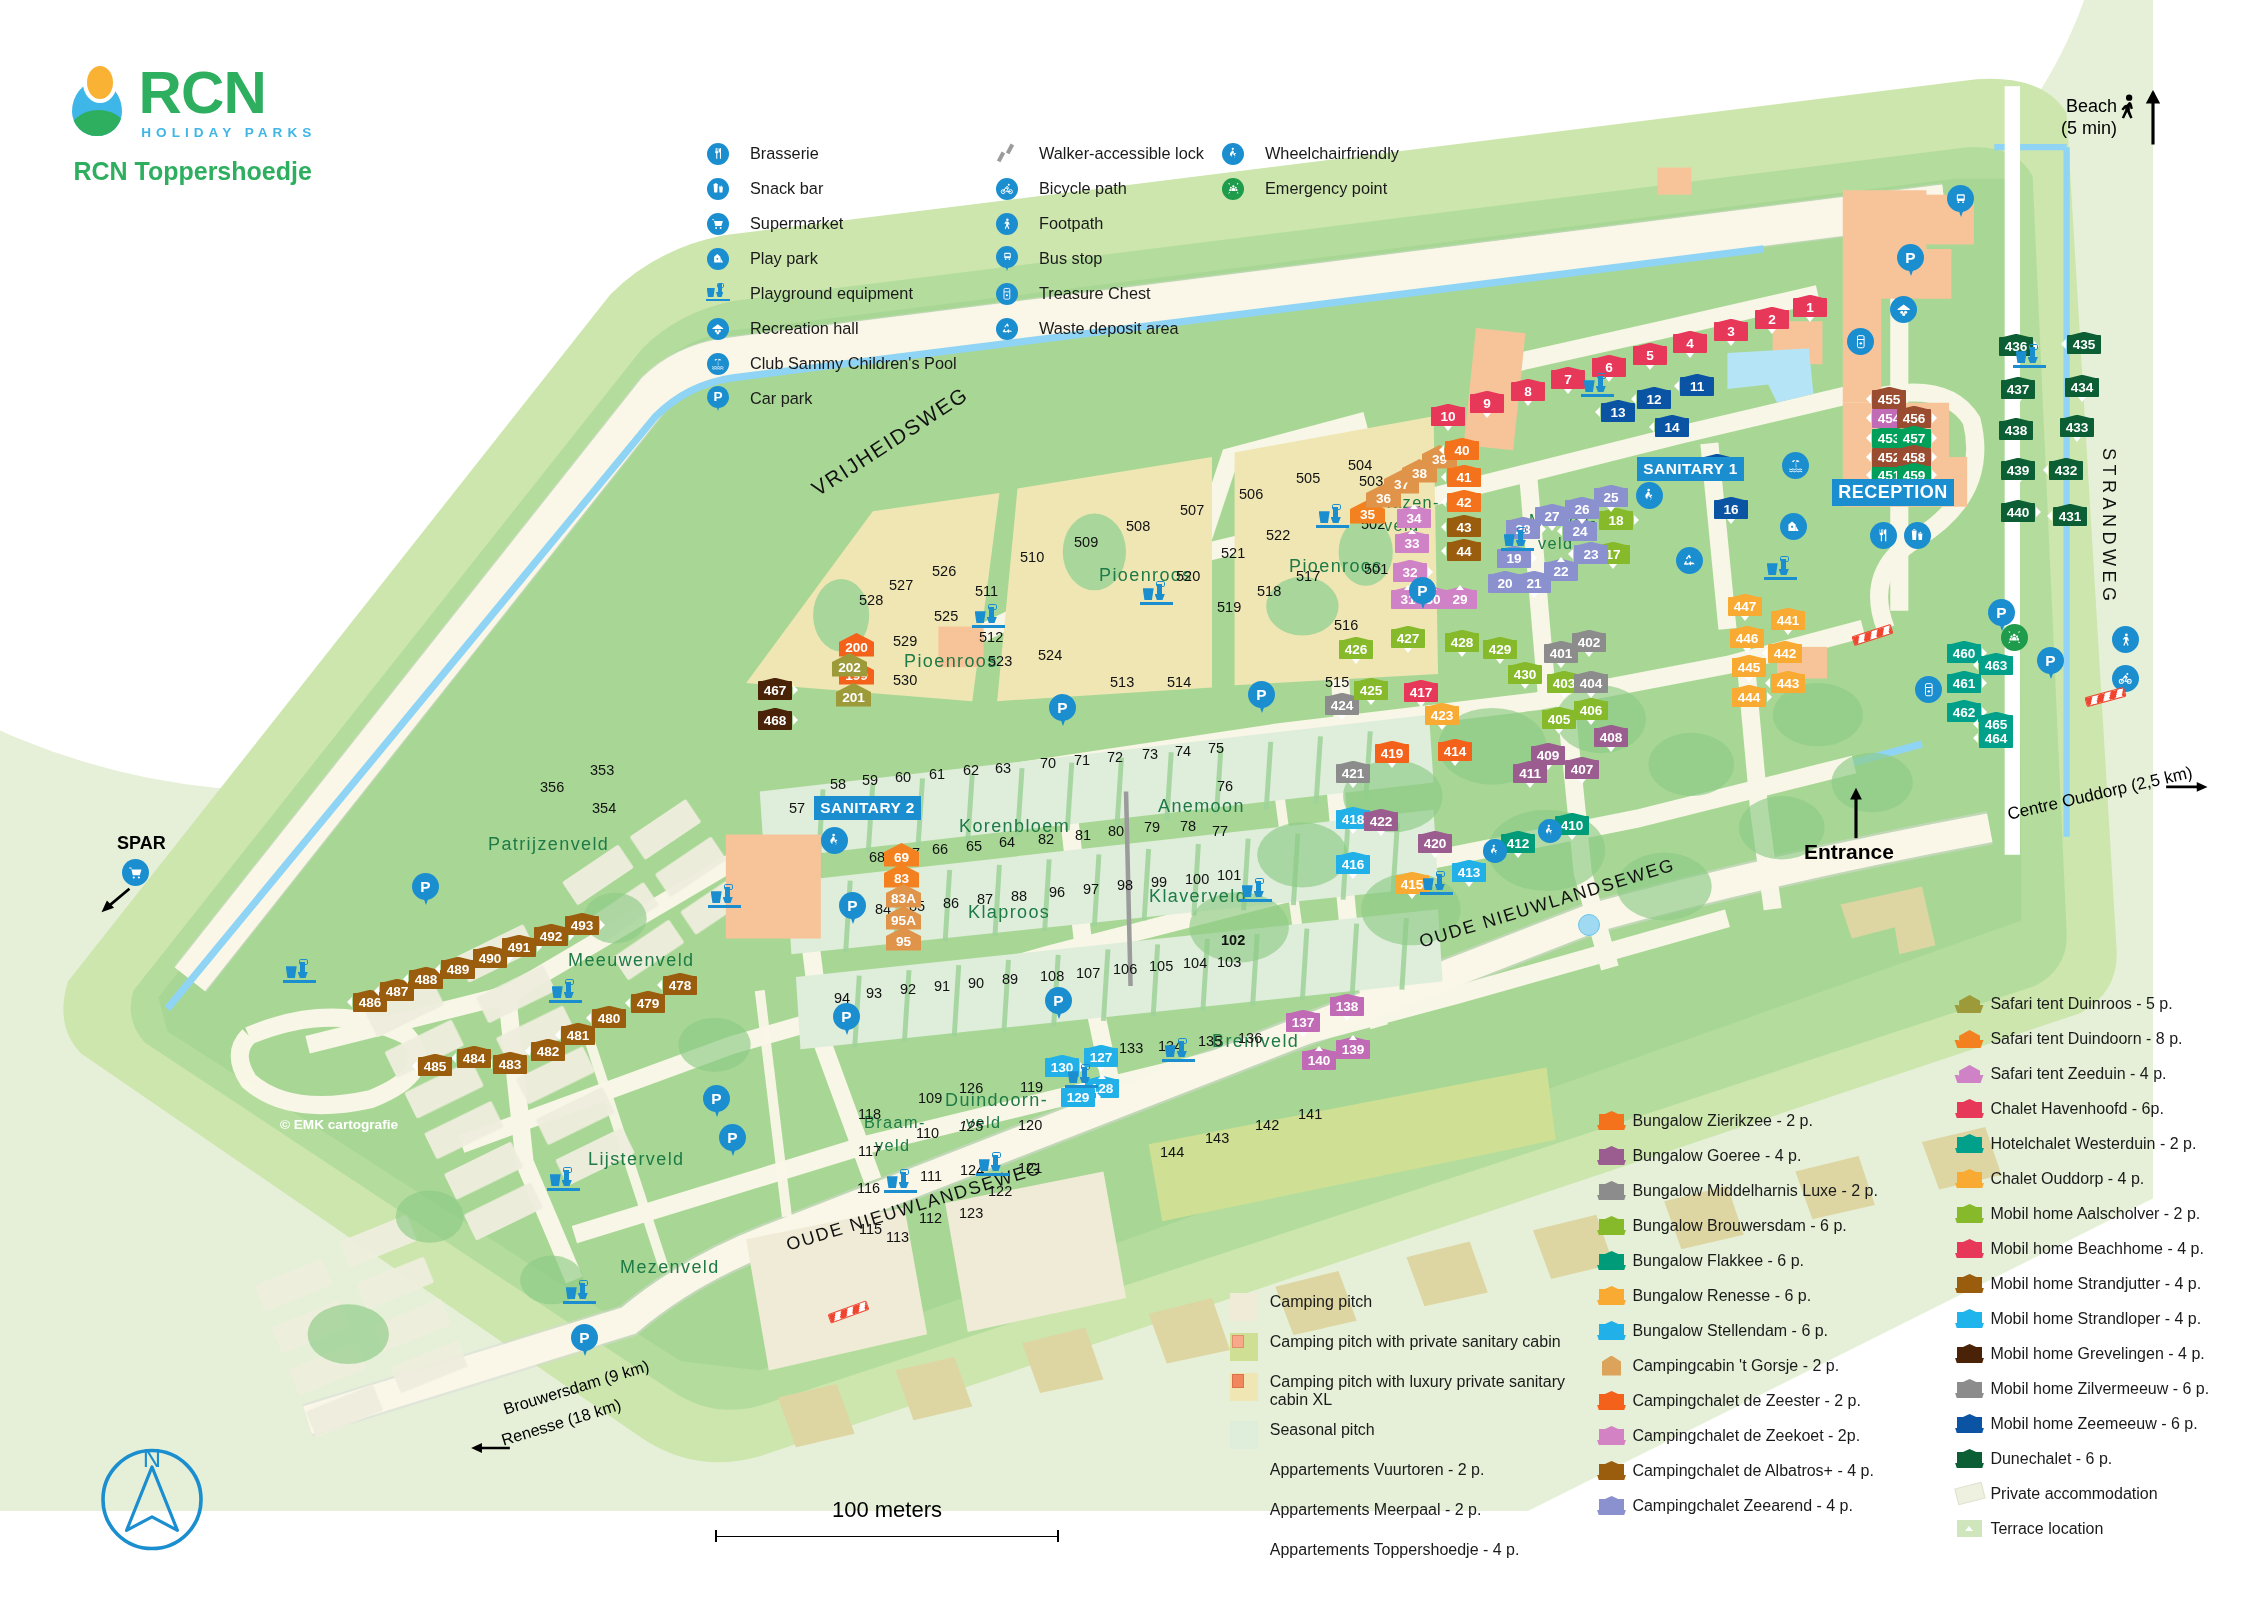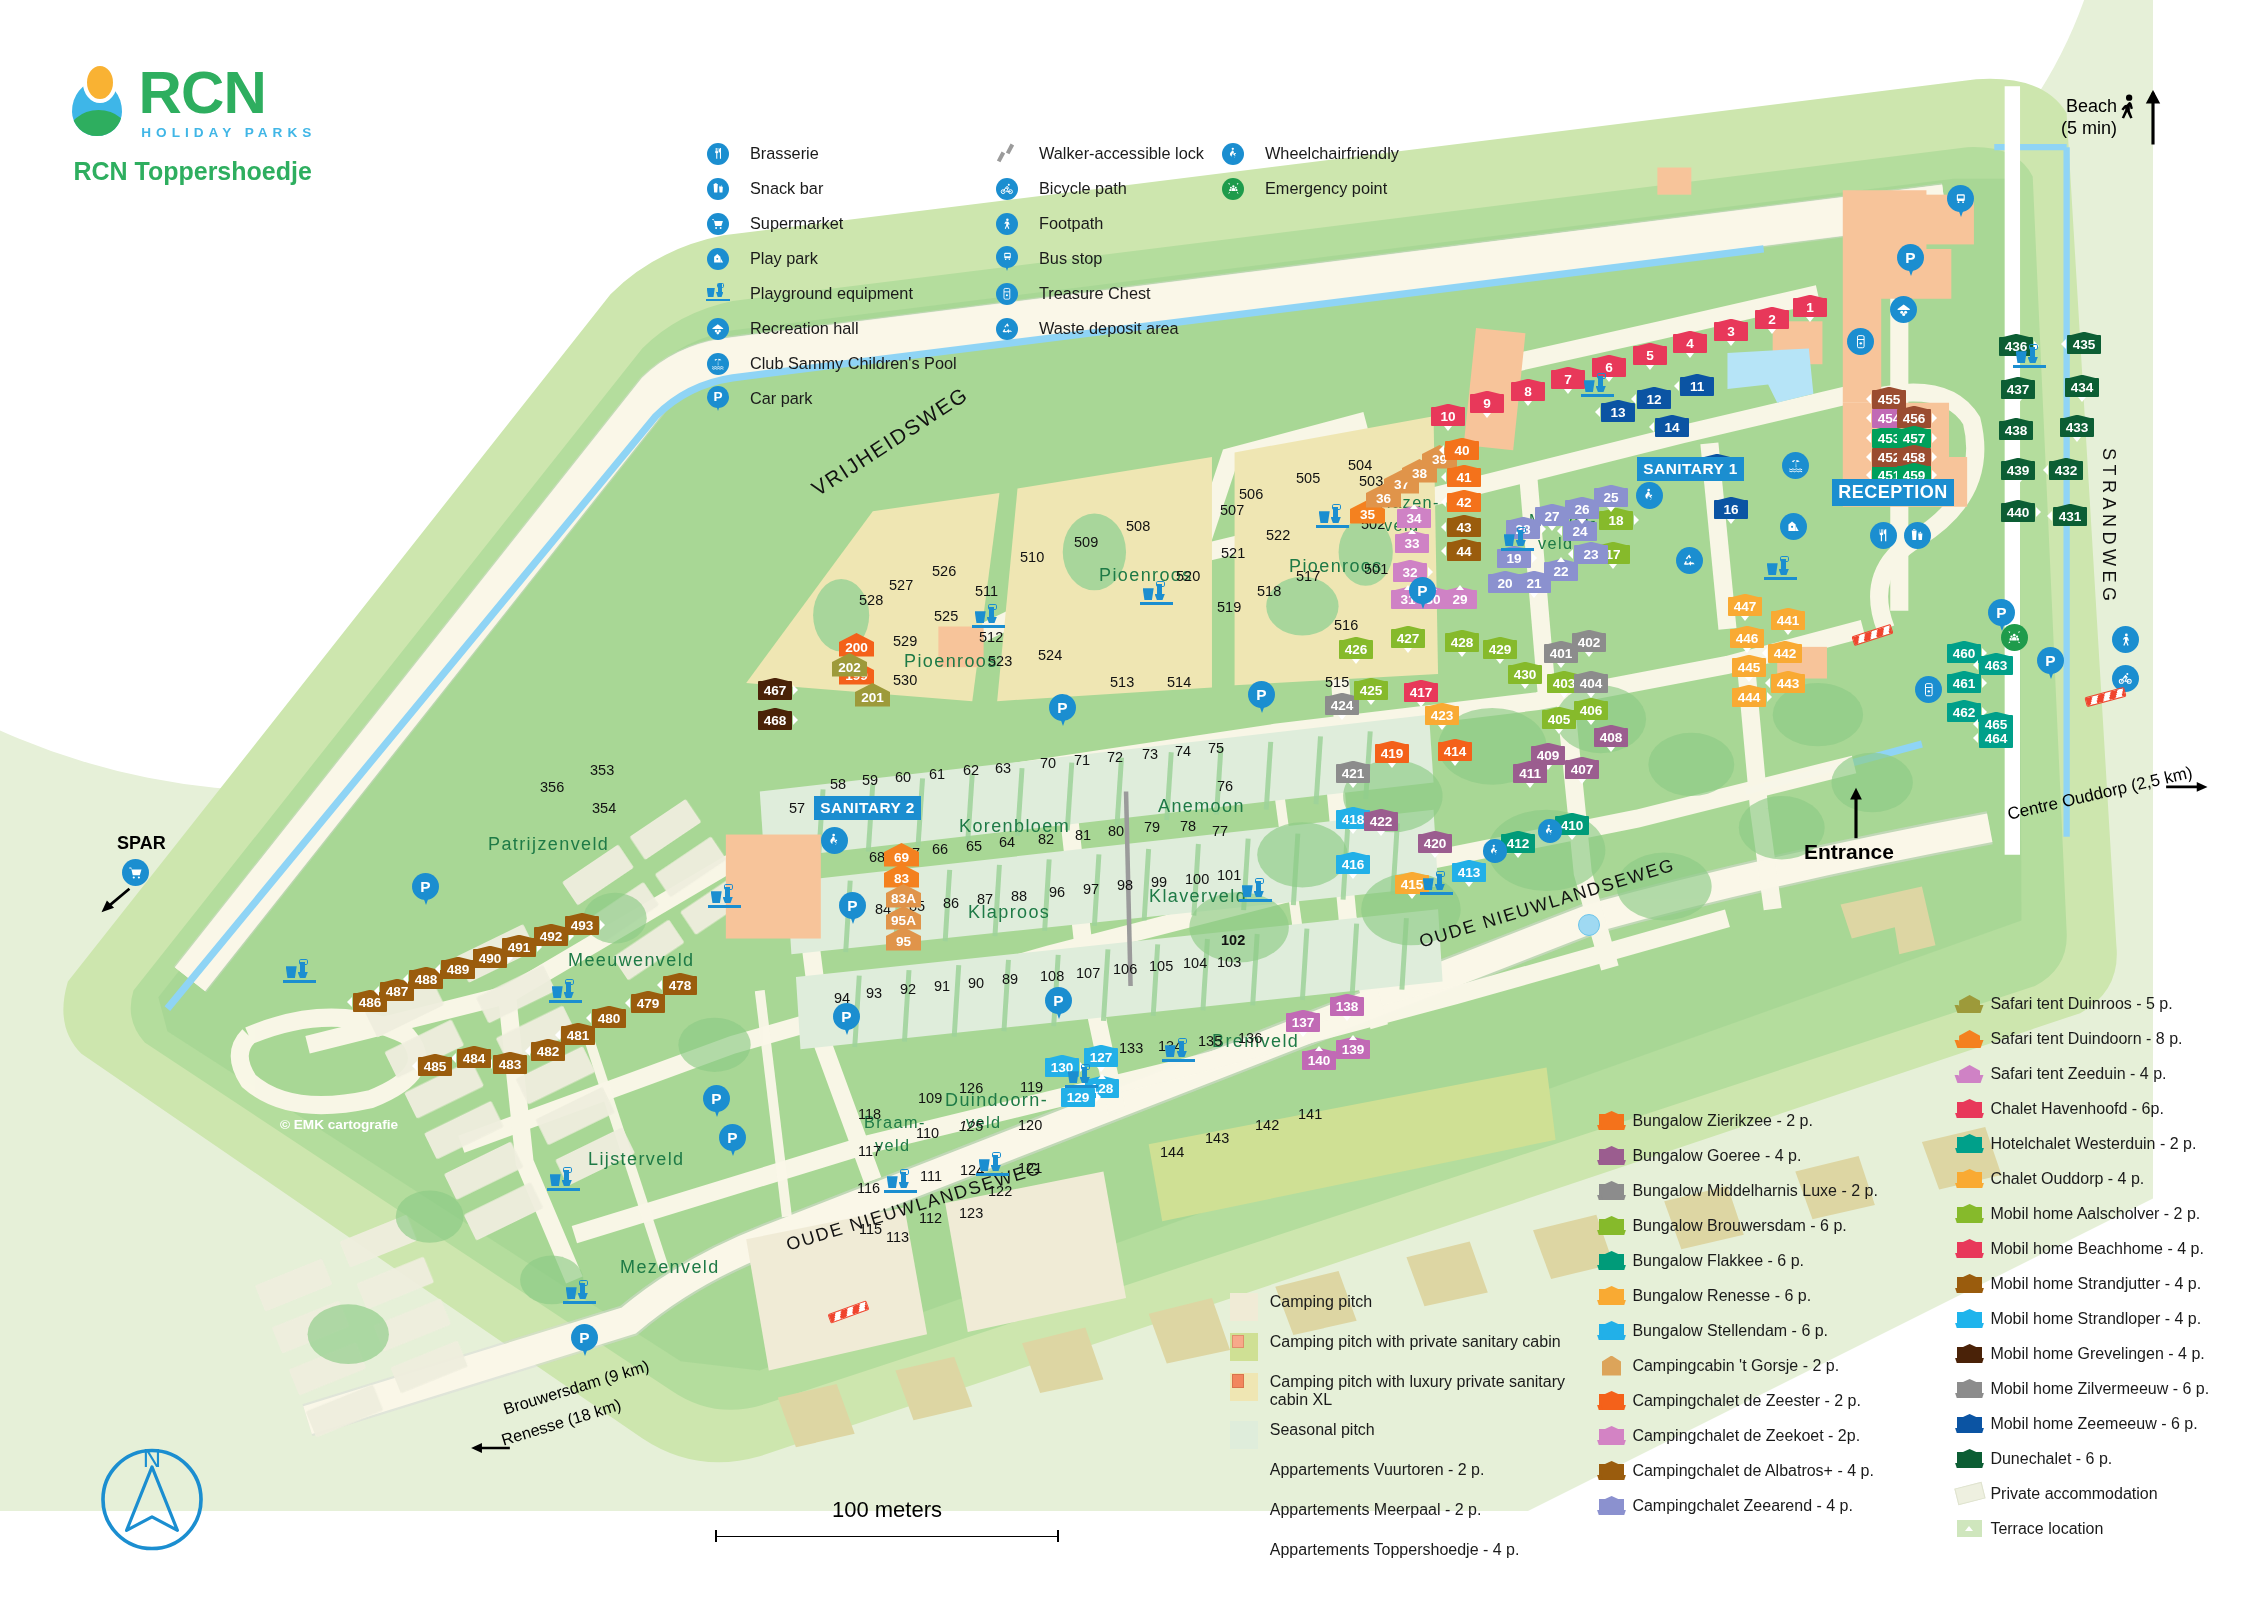--- a/index.html
+++ b/index.html
@@ -1483,21 +1483,21 @@
 <div class="barrier" style="left:1852px;top:630px;transform:rotate(-18deg);"></div>
 <div class="barrier" style="left:828px;top:1307px;transform:rotate(-20deg);"></div>
 <div class="barrier" style="left:2085px;top:692px;transform:rotate(-15deg);"></div>
 
 <div style="position:absolute;left:1578px;top:914px;width:20px;height:20px;border-radius:50%;background:#9fd9f2;border:1.4px solid #6cc4ea;z-index:28;"></div>
 
 <div id="plain-numbers">
     <div class="pnum" style="left: 1348px; top: 457px;">504</div>
     <div class="pnum" style="left: 1296px; top: 470px;">505</div>
     <div class="pnum" style="left: 1239px; top: 486px;">506</div>
-    <div class="pnum" style="left: 1180px; top: 502px; margin-left: 40px;">507</div>
+    <div class="pnum" style="left: 1180px; top: 502px;">507</div>
     <div class="pnum" style="left: 1126px; top: 518px;">508</div>
     <div class="pnum" style="left: 1074px; top: 534px;">509</div>
     <div class="pnum" style="left: 1020px; top: 549px;">510</div>
     <div class="pnum" style="left: 975px; top: 583px;">511</div>
     <div class="pnum" style="left: 979px; top: 629px;">512</div>
     <div class="pnum" style="left: 1110px; top: 674px;">513</div>
     <div class="pnum" style="left: 1167px; top: 674px;">514</div>
     <div class="pnum" style="left: 1325px; top: 674px;">515</div>
     <div class="pnum" style="left: 1334px; top: 617px;">516</div>
     <div class="pnum" style="left: 1296px; top: 568px;">517</div>
@@ -1767,21 +1767,21 @@
     </div>
     <div class="mk ar-u" style="left: 1302px; top: 1051px;">
       <div class="box" style="--c: #c16ab5;">140</div>
     </div>
     <div class="mk ar-l tent" style="left: 839px; top: 661px;">
       <div class="tentshape" style="--c: #f4611a;">199</div>
     </div>
     <div class="mk ar-l tent" style="left: 839px; top: 633px;">
       <div class="tentshape" style="--c: #f4611a;">200</div>
     </div>
-    <div class="mk ar-r tent" style="left: 855px; top: 683px;">
+    <div class="mk ar-r tent" style="left: 836px; top: 683px;">
       <div class="tentshape" style="--c: #9d9a3a;">201</div>
     </div>
     <div class="mk ar-r tent" style="left: 832px; top: 653px;">
       <div class="tentshape" style="--c: #9d9a3a;">202</div>
     </div>
     <div class="mk ar-d" style="left: 1544px; top: 644px;">
       <div class="box" style="--c: #8c8c8c;">401</div>
     </div>
     <div class="mk ar-d" style="left: 1572px; top: 633px;">
       <div class="box" style="--c: #8c8c8c;">402</div>

